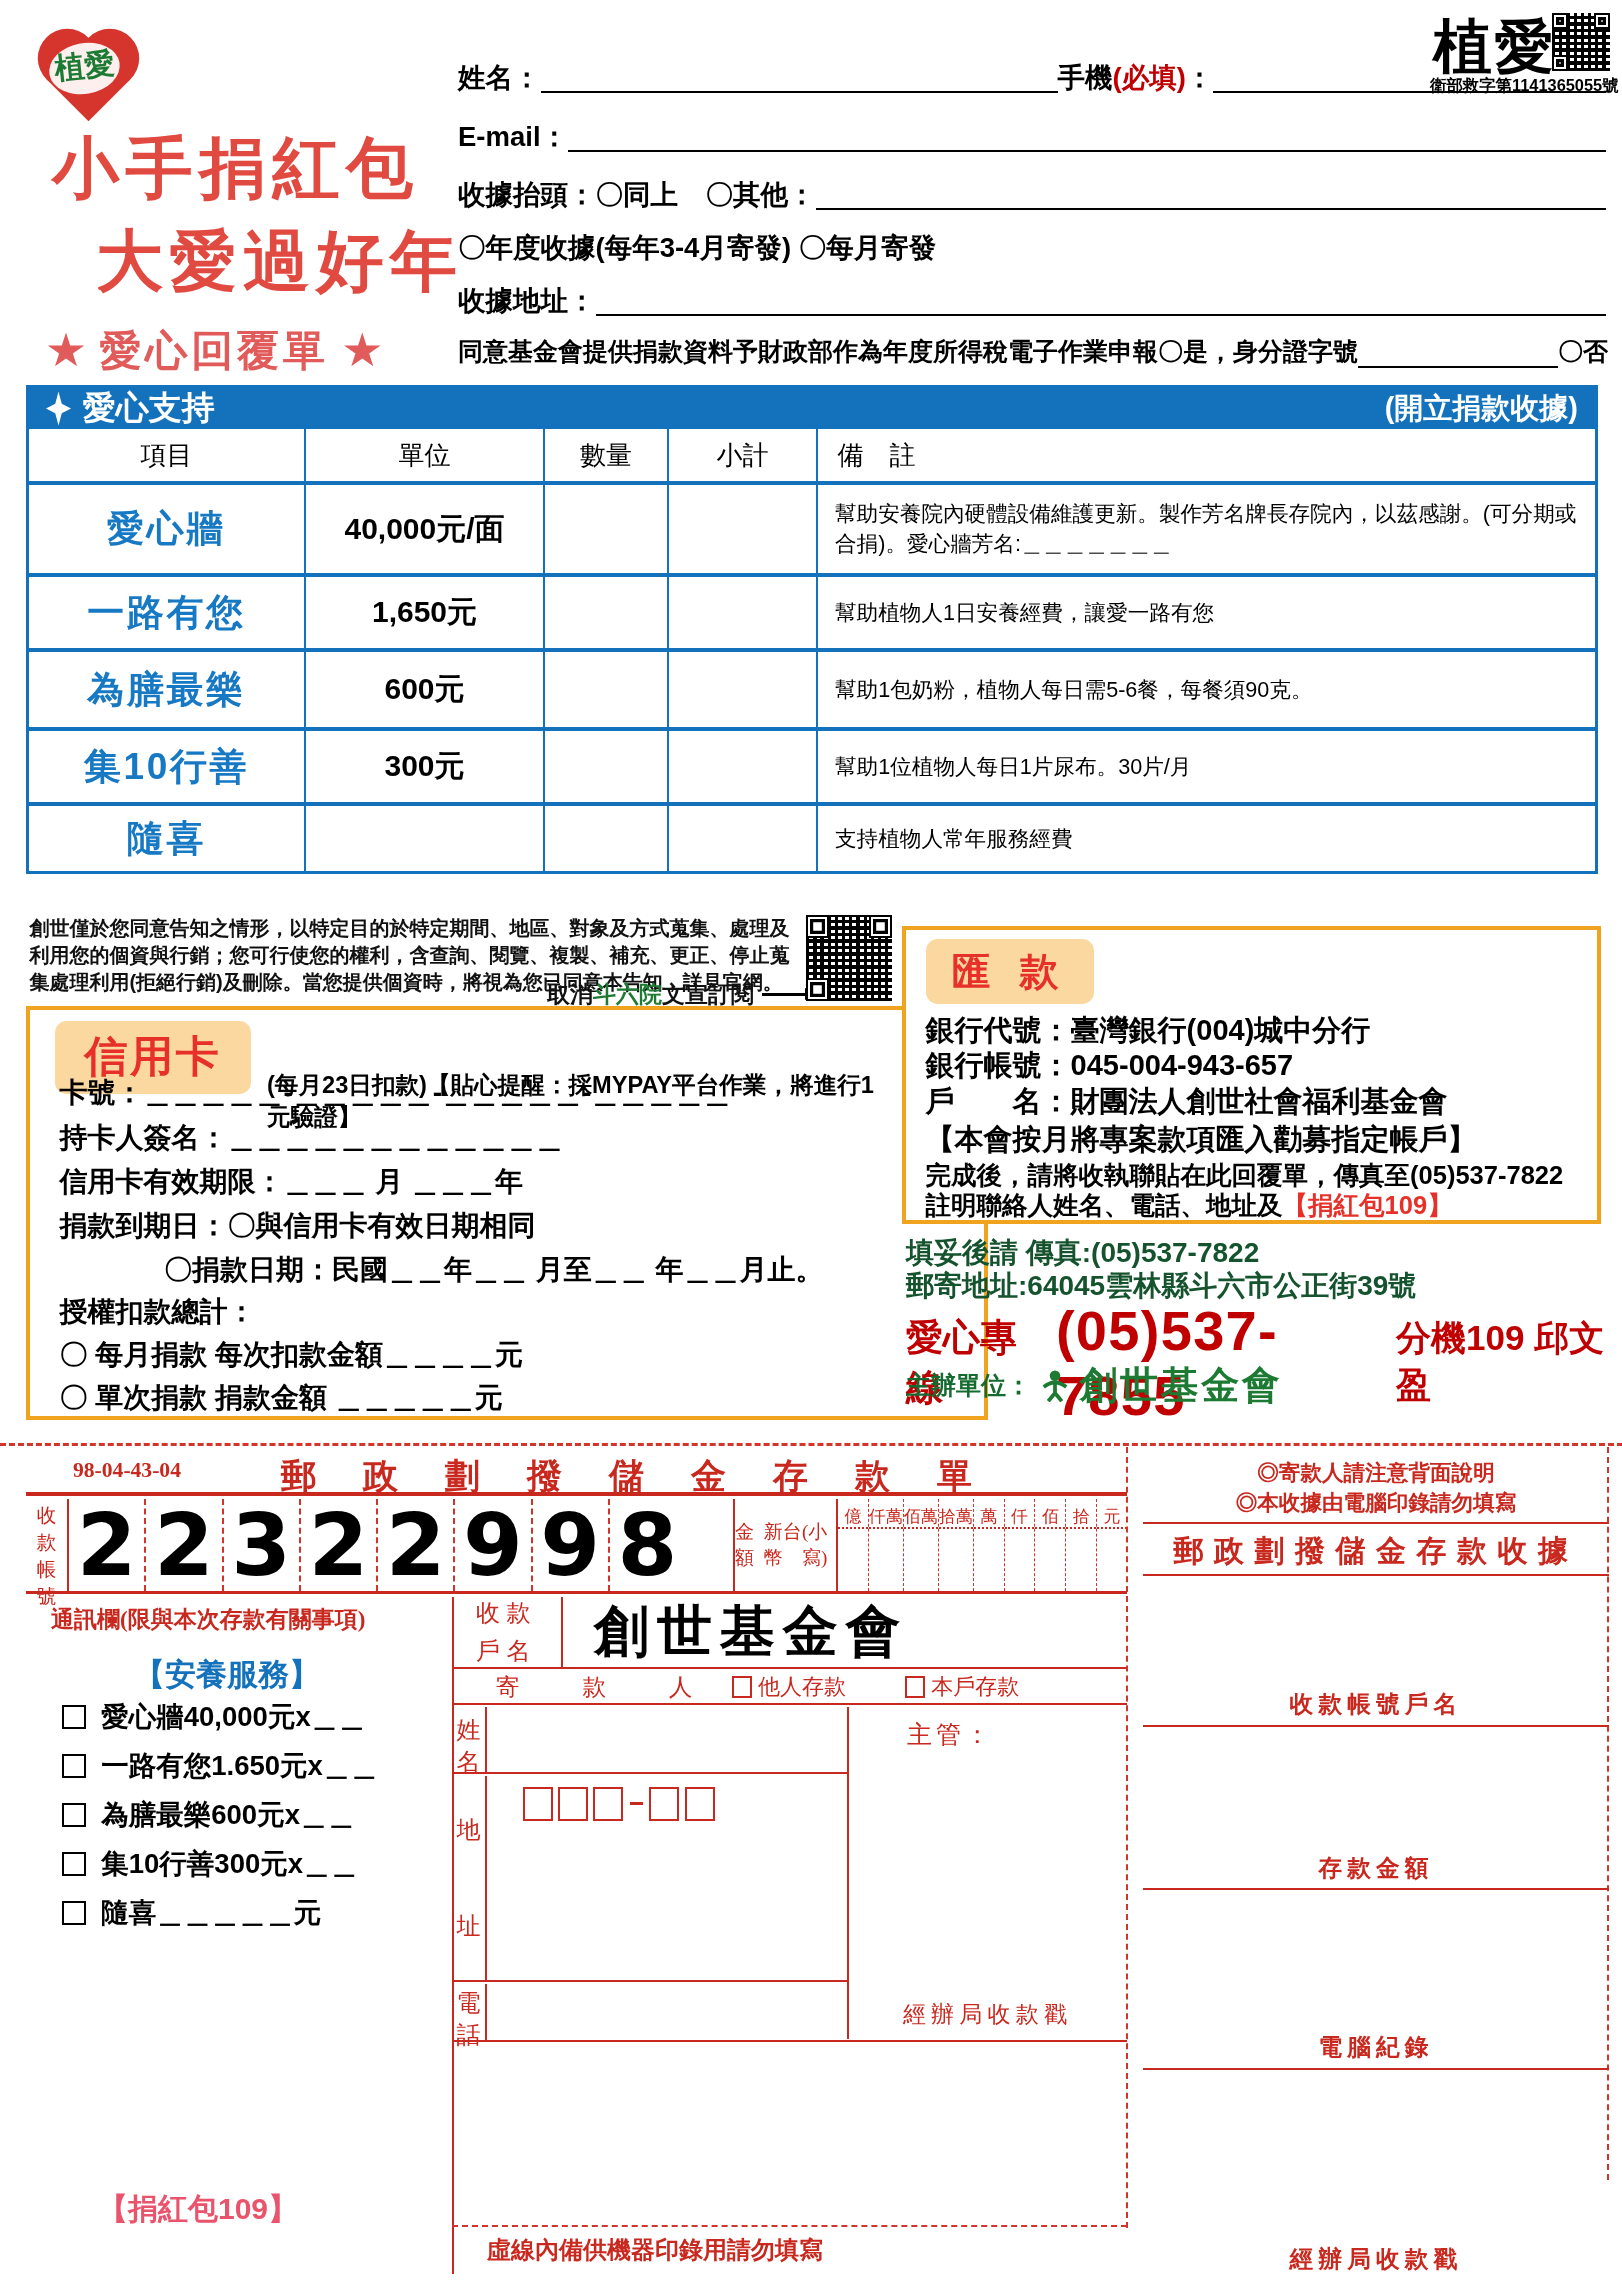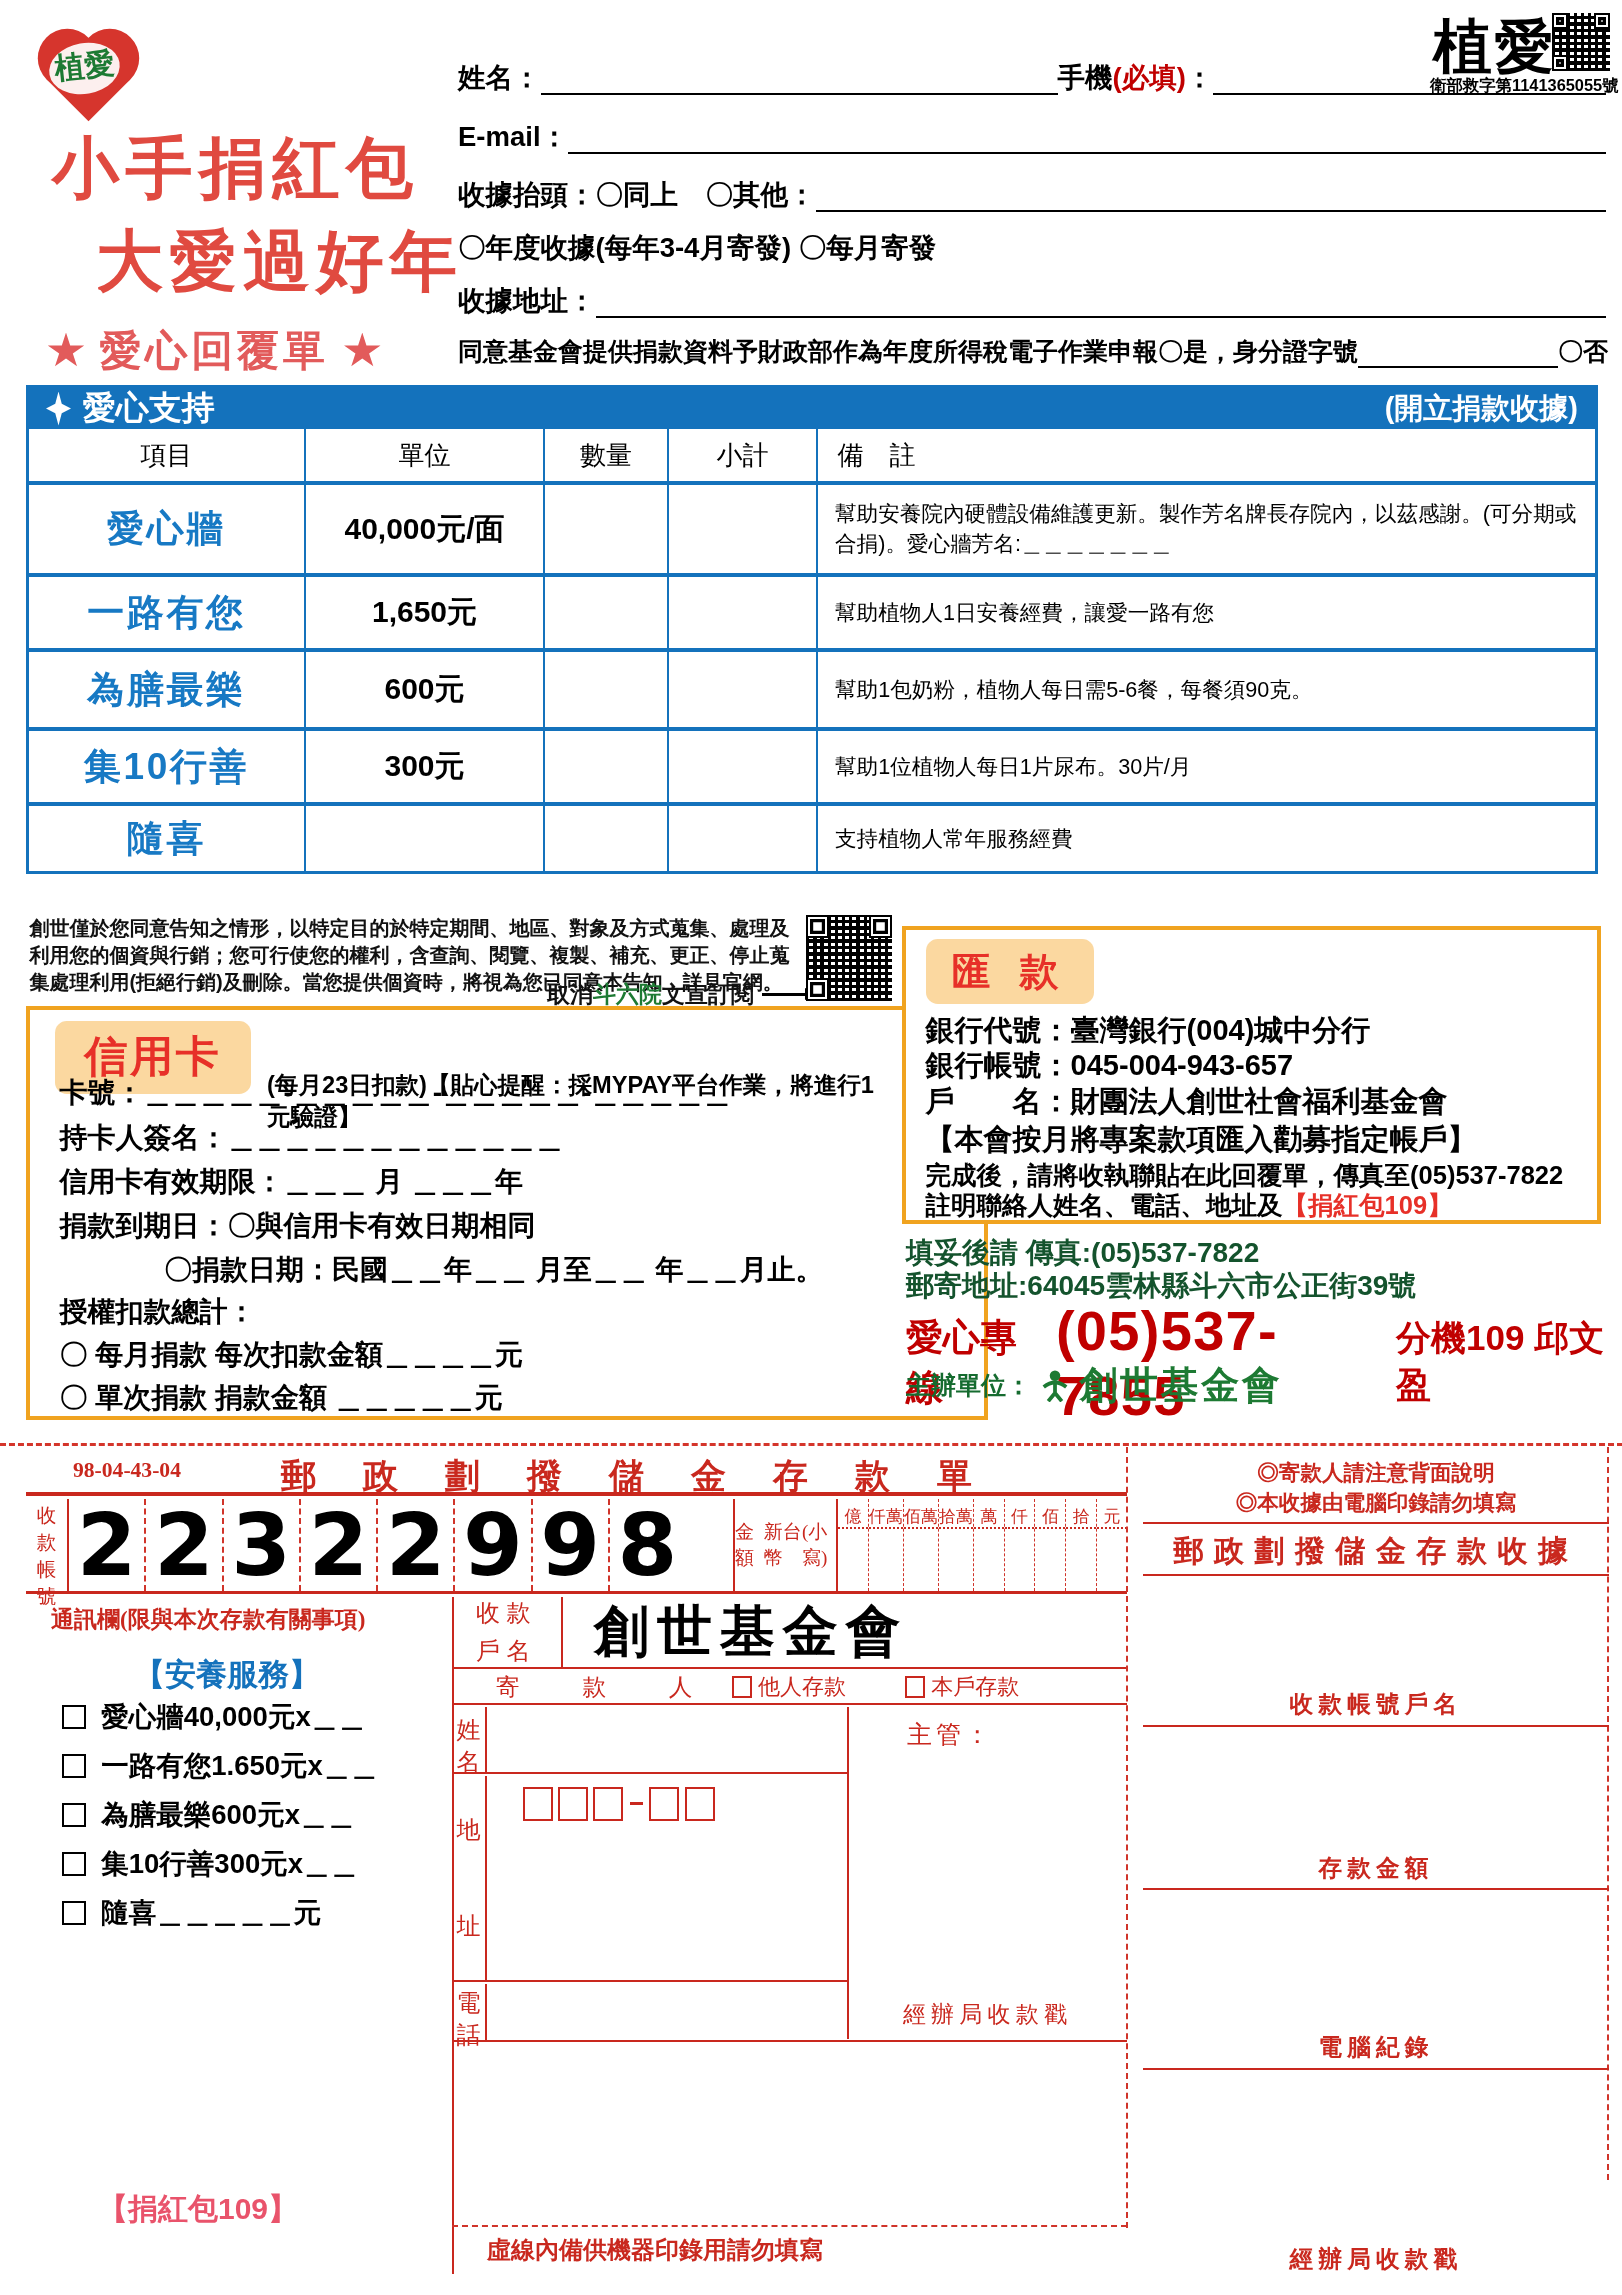--- a/index.html
+++ b/index.html
@@ -25,21 +25,21 @@
   
   .qr { background:
         repeating-linear-gradient(90deg,#000 0 3.3px,transparent 3.3px 7.2px),
         repeating-linear-gradient(0deg,#000 0 3.3px,#fff 3.3px 6.5px); }
   .fp { position:absolute; width:27%; height:27%; background:#fff; border:2.6px solid #000; box-shadow:inset 0 0 0 2px #fff, inset 0 0 0 5.2px #000; }
   .fp.tl{top:0;left:0} .fp.tr{top:0;right:0} .fp.bl{bottom:0;left:0}
   #qr-top { left:1552px; top:13px; width:58px; height:58px; }
   #qr-unsub { left:806px; top:915px; width:86px; height:86px; }
 
   
-  .frow { position:absolute; left:458px; display:flex; align-items:center; font-size:27.5px; font-weight:600; color:#000; }
+  .frow { position:absolute; left:458px; display:flex; align-items:flex-start; font-size:27.5px; font-weight:600; color:#000; }
   .fline { border-bottom:2px solid #000; height:33px; }
   .req { color:#c00000; }
 
   
   .stable { left:26px; top:385px; width:1572px; border:3.9px solid #1472bc; }
   .sbar { height:41px; background:#1472bc; color:#fff; display:flex; align-items:center; justify-content:space-between; padding:0 17px; }
   .sbar-left { display:flex; align-items:center; gap:11.8px; font-size:33px; font-weight:800; }
   .star4 { width:25px; height:34px; background:#fff; clip-path:polygon(50% 0,63% 36%,100% 50%,63% 64%,50% 100%,37% 64%,0 50%,37% 36%); }
   .sbar-right { font-size:29px; font-weight:800; }
   .srow { display:grid; grid-template-columns:275px 239px 124px 149px 1fr; border-top:4.6px solid #1472bc; }

